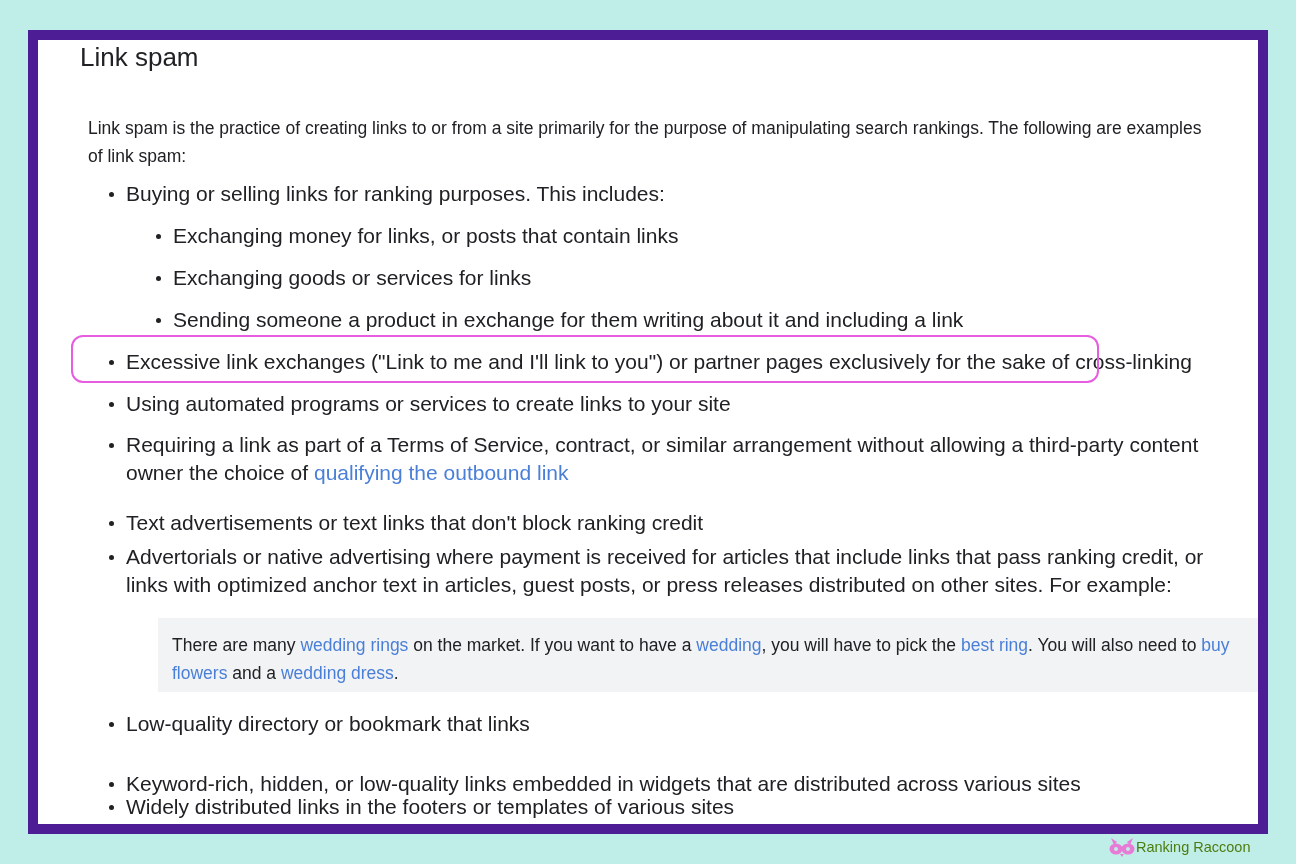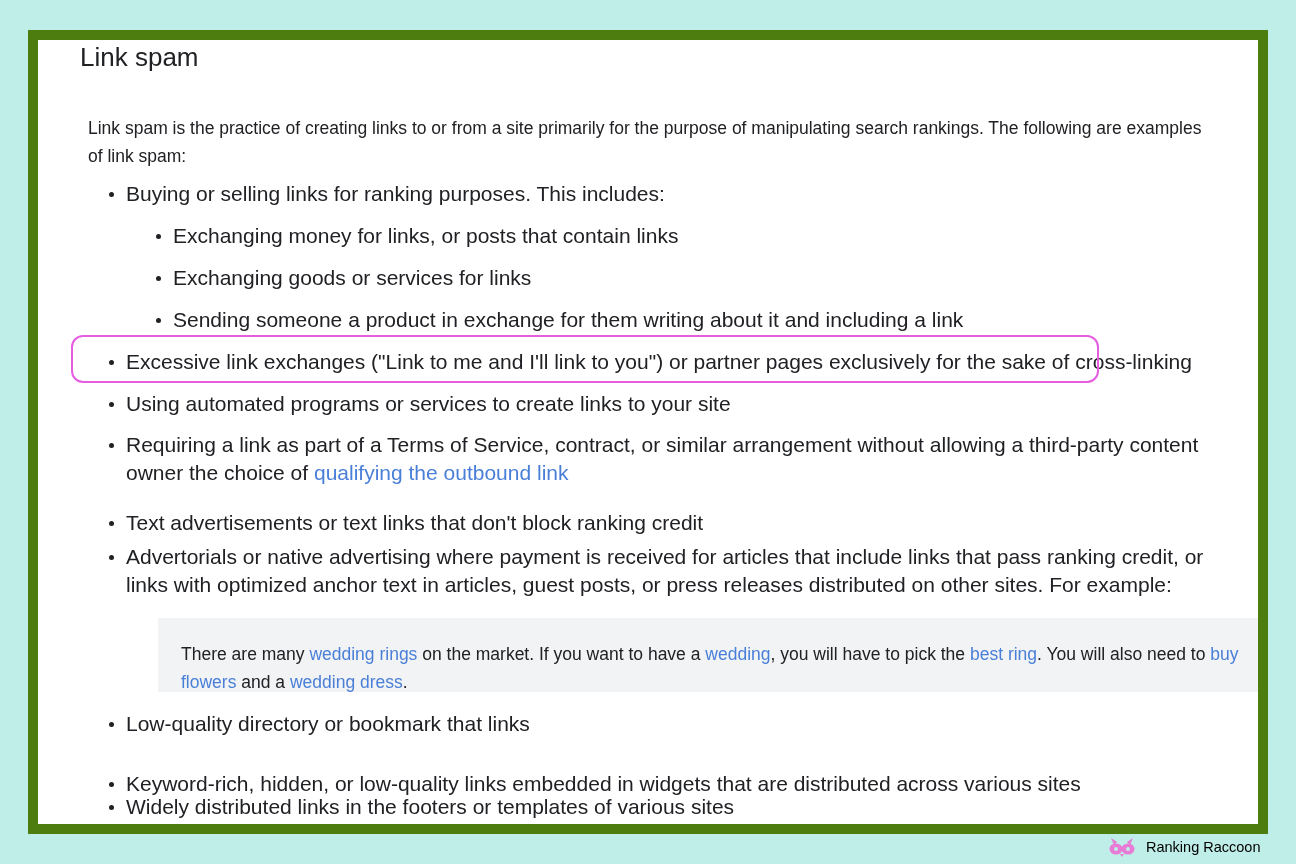--- a/index.html
+++ b/index.html
@@ -13,21 +13,21 @@
       position: relative;
       overflow: hidden;
       font-family: "Liberation Sans", "DejaVu Sans", sans-serif;
     }
     .frame {
       position: absolute;
       left: 28px;
       top: 30px;
       width: 1240px;
       height: 804px;
-      background: #4d7c0f;
+      background: #4c1d95;
     }
     .page {
       position: absolute;
       left: 10px;
       top: 10px;
       width: 1220px;
       height: 784px;
       background: #ffffff;
       overflow: hidden;
     }
@@ -102,31 +102,31 @@
       background: #F1F3F4;
     }
     .example-text {
       position: absolute;
       left: 10px;
       top: 9px;
       width: 1090px;
       font-size: 17.5px;
       line-height: 28px;
       color: #202124;
-      margin: 13px;
+      margin: 4px;
     }
     .brand {
       position: absolute;
       left: 1108px;
       top: 835px;
       height: 24px;
       display: flex;
       align-items: center;
-      gap: 10px;
-      color: #000000;
+      gap: 0;
+      color: #4d7c0f;
       font-size: 14.5px;
       white-space: nowrap;
     }
     .brand svg { display: block; }
   </style>
 </head>
 <body>
 
 <div class="frame">
   <div class="page">

